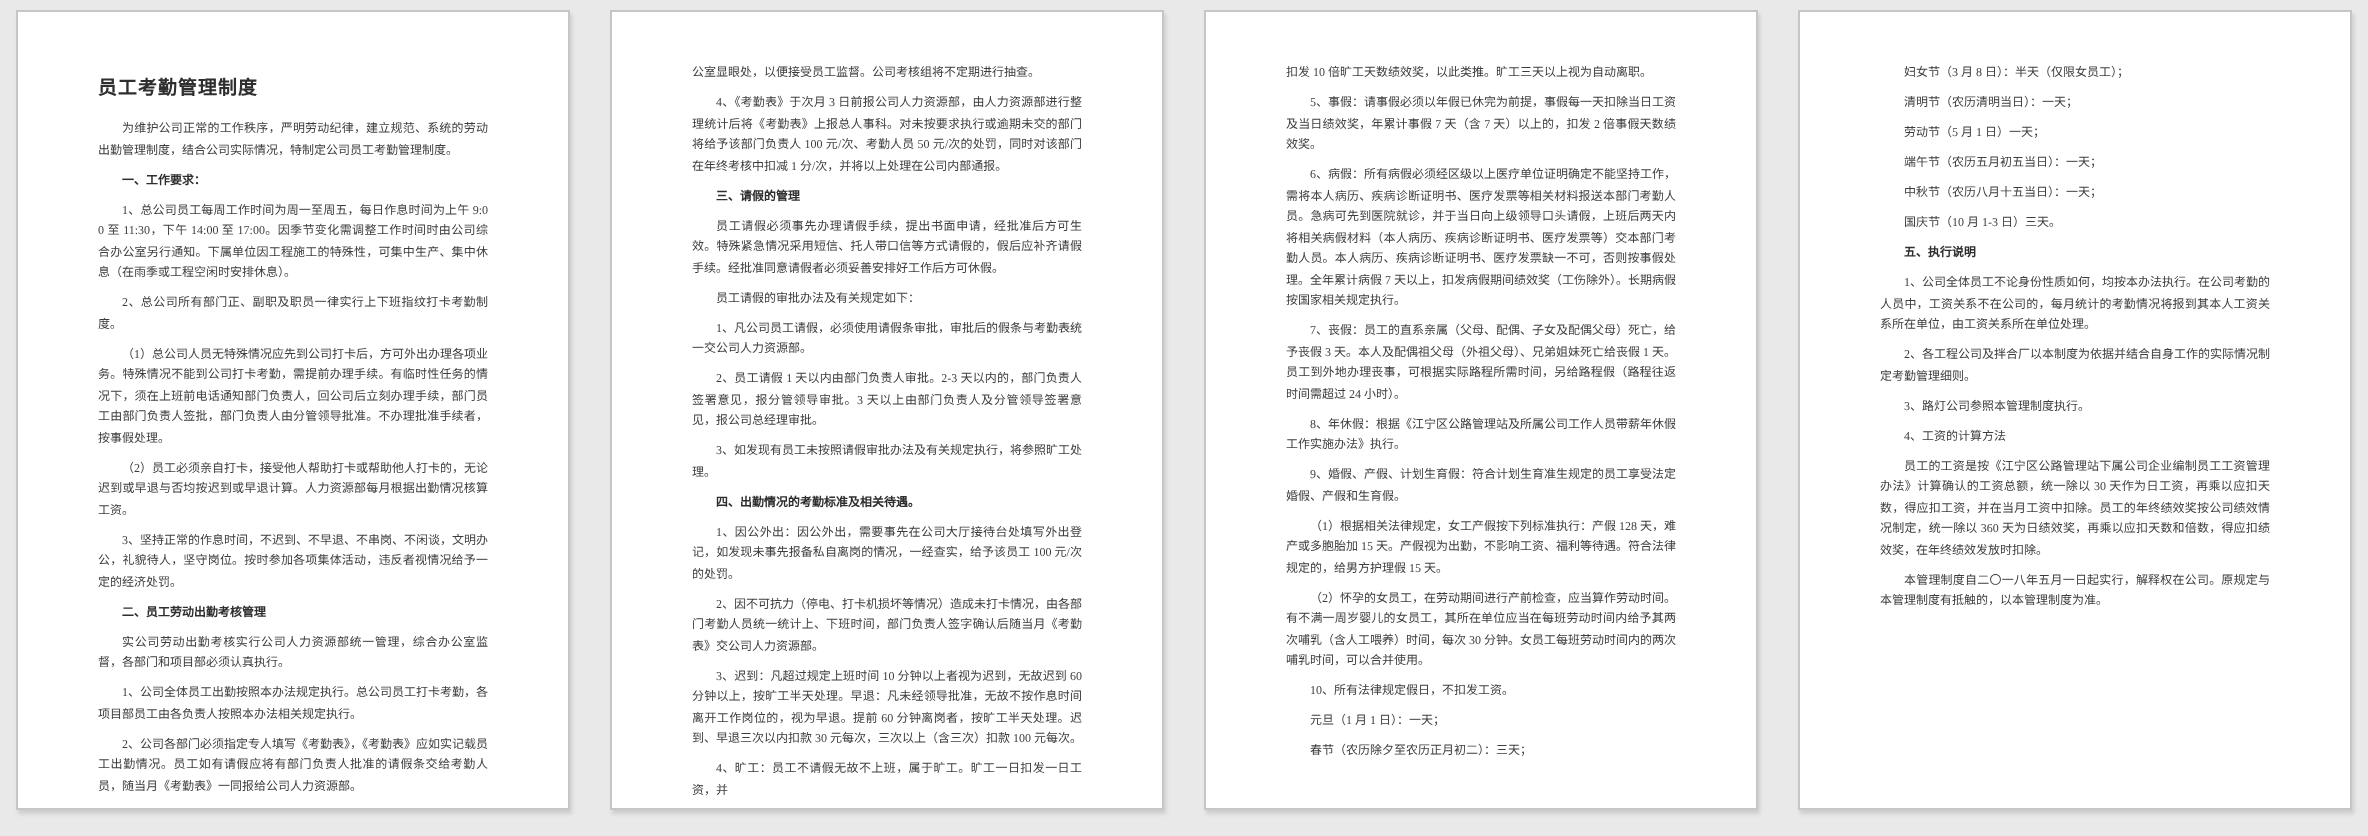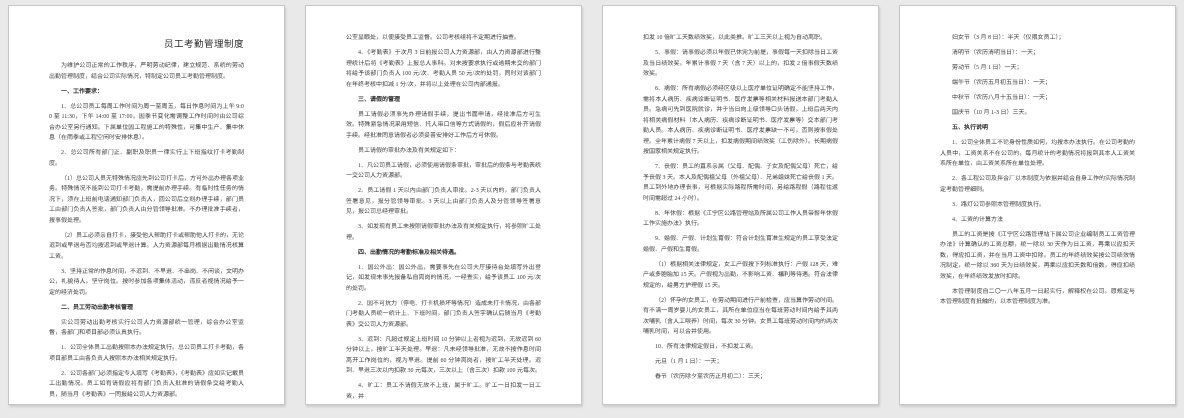--- a/index.html
+++ b/index.html
@@ -22,22 +22,22 @@
     border: 1px solid #c6c6c6;
     box-shadow: 1px 2px 2px rgba(0,0,0,0.12);
     overflow: hidden;
   }
   .page-inner {
     padding: 26px 40px 16px 40px;
     color: #3d3d3d;
   }
   .doc-title {
     font-size: 9.5px;
-    font-weight: normal;
-    text-align: right;
+    font-weight: bold;
+    text-align: left;
     letter-spacing: 0.5px;
     margin: 4px 0 10px 0;
     color: #2e2e2e;
   }
   .para, .heading, .para-cont {
     font-size: 6px;
     line-height: 10.5px;
     text-align: justify;
     margin: 0 0 4.5px 0;
     word-break: break-all;

